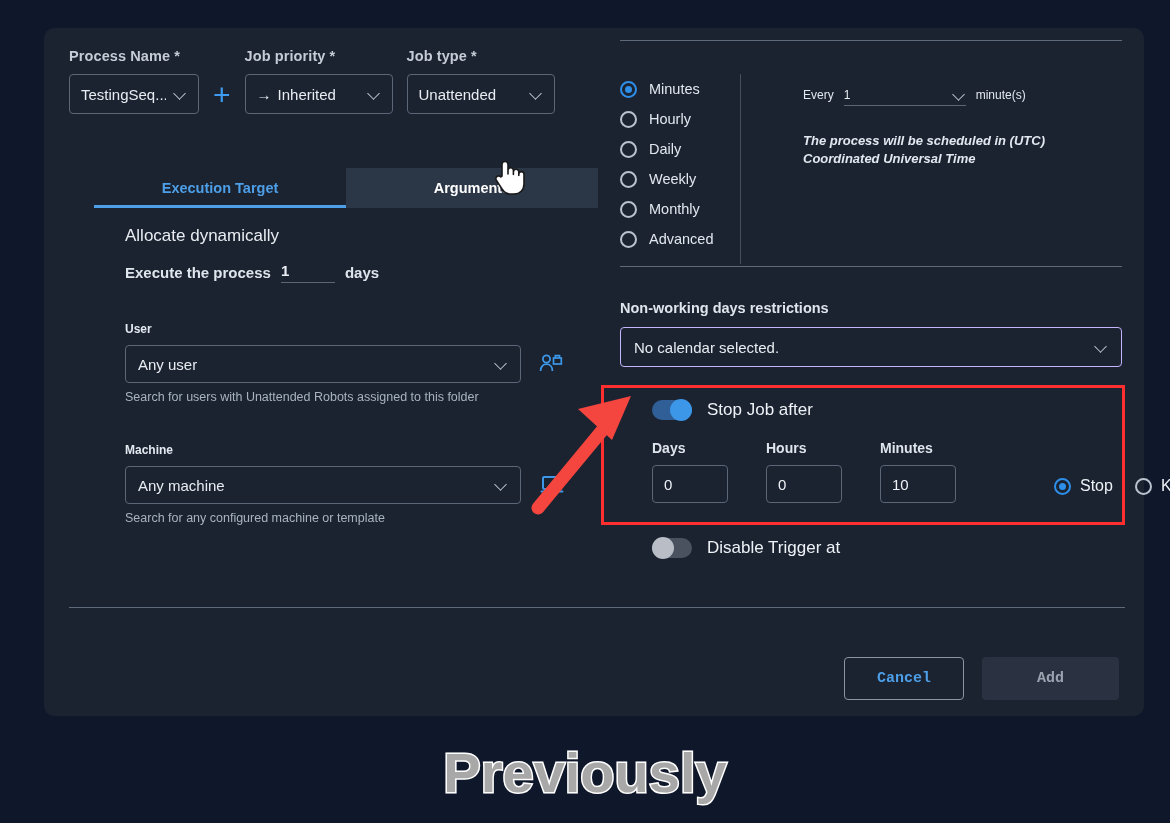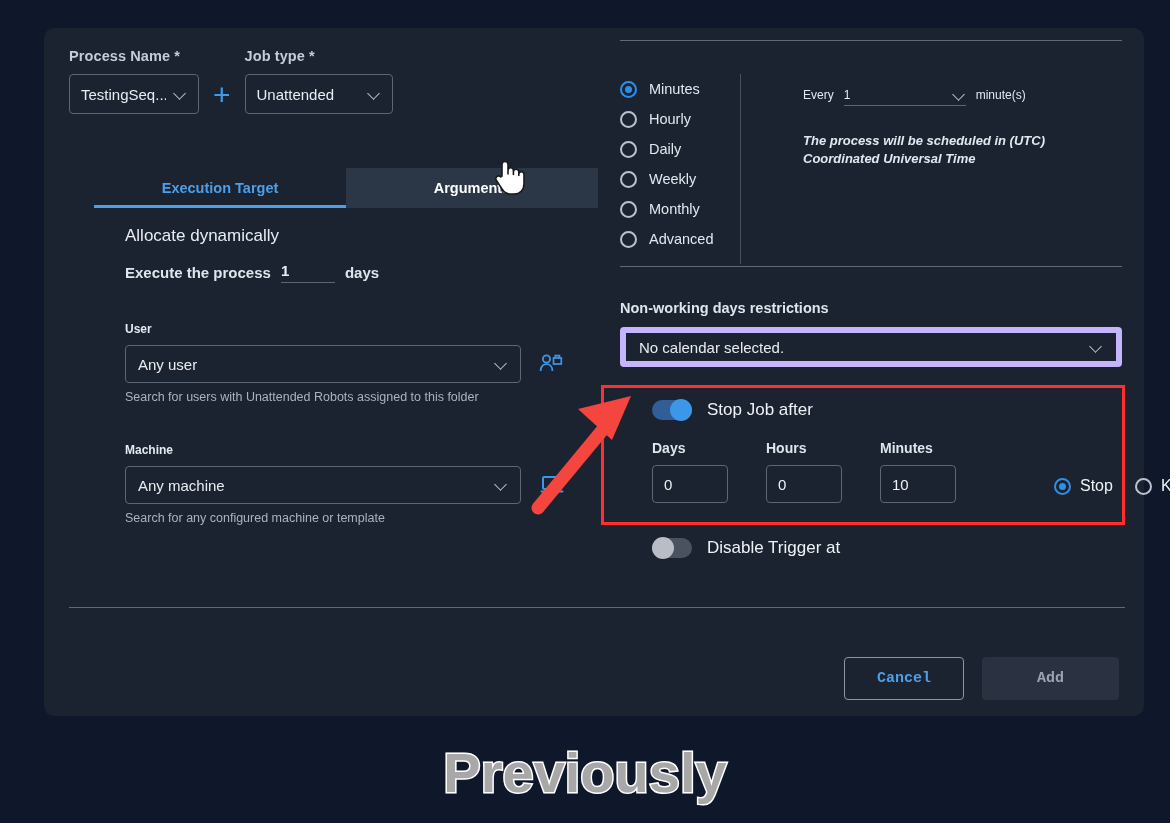--- a/index.html
+++ b/index.html
@@ -251,21 +251,21 @@
   .nwd-title {
     color: #dfe5ec;
     font-size: 14.5px;
     font-weight: bold;
     margin-bottom: 11px;
   }
   .cal-select {
     box-sizing: border-box;
     width: 100%;
     height: 40px;
-    border: 6px solid #c4b5fd;
+    border: 1px solid #c4b5fd;
     border-radius: 4px;
     display: flex;
     align-items: center;
     justify-content: space-between;
     padding: 0 13px;
     color: #e9edf2;
     font-size: 15px;
   }
 
   
@@ -408,22 +408,32 @@
         <div class="field-block">
           <div class="field-label">Process Name *</div>
           <div class="select-box" style="width:130px;">
             <span class="val">TestingSeq...</span>
             <span class="chev"></span>
           </div>
         </div>
 
         <div class="plus-btn" style="margin-top:27px;">+</div>
 
-
-        <div class="field-block" style="">
+        <div class="field-block">
+          <div class="field-label">Job priority *</div>
+          <div class="select-box" style="width:148px;">
+            <span style="display:flex;align-items:center;">
+              <span class="arrow-glyph">→</span>
+              <span class="val">Inherited</span>
+            </span>
+            <span class="chev"></span>
+          </div>
+        </div>
+
+        <div class="field-block" style="margin-left:14px;">
           <div class="field-label">Job type *</div>
           <div class="select-box" style="width:148px;">
             <span class="val">Unattended</span>
             <span class="chev"></span>
           </div>
         </div>
 
       </div>
 
       <div class="tabs">

